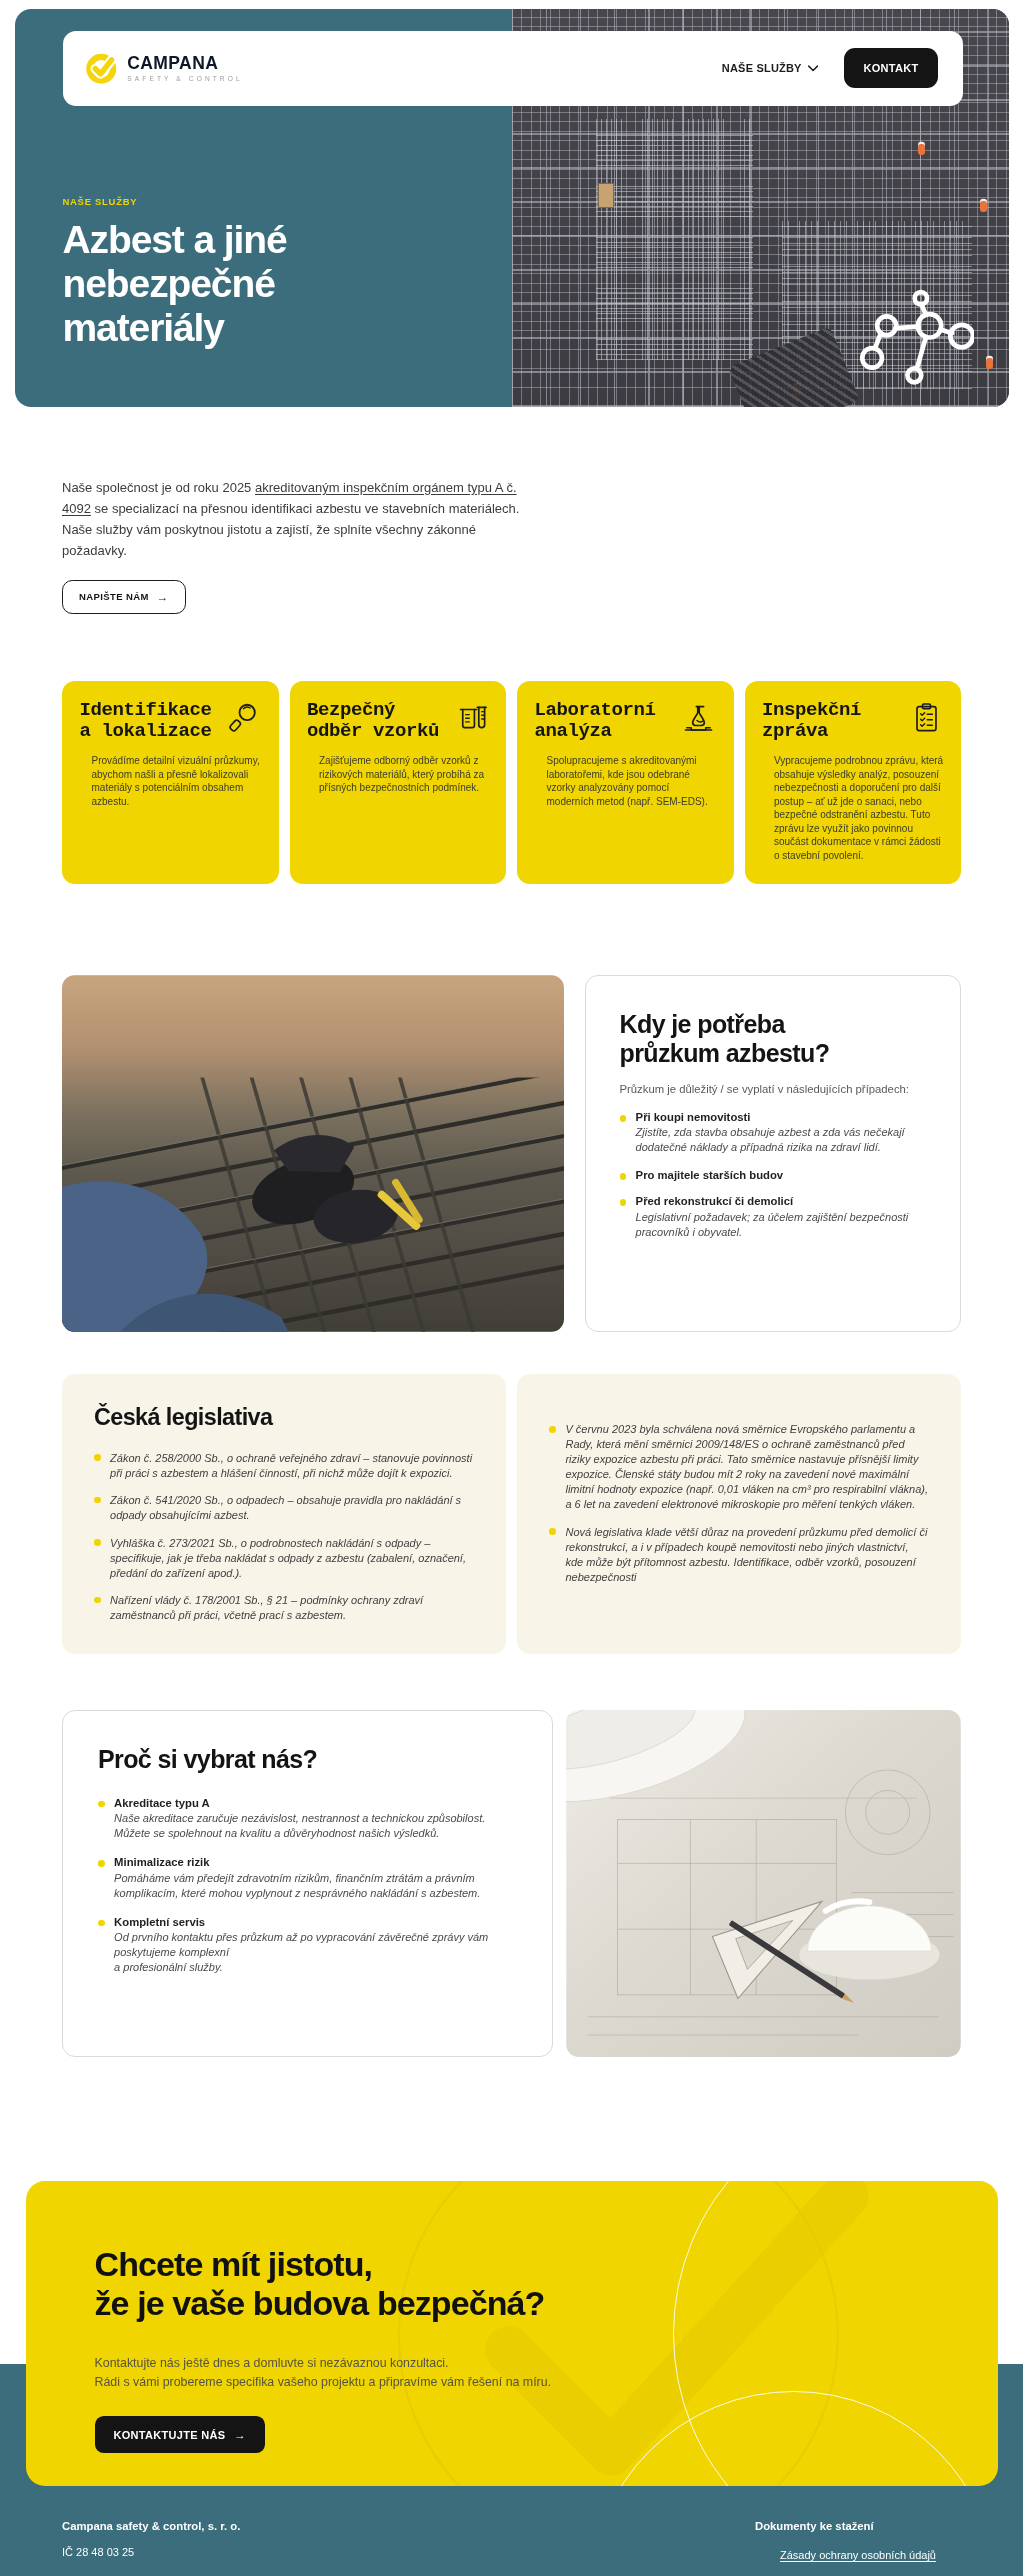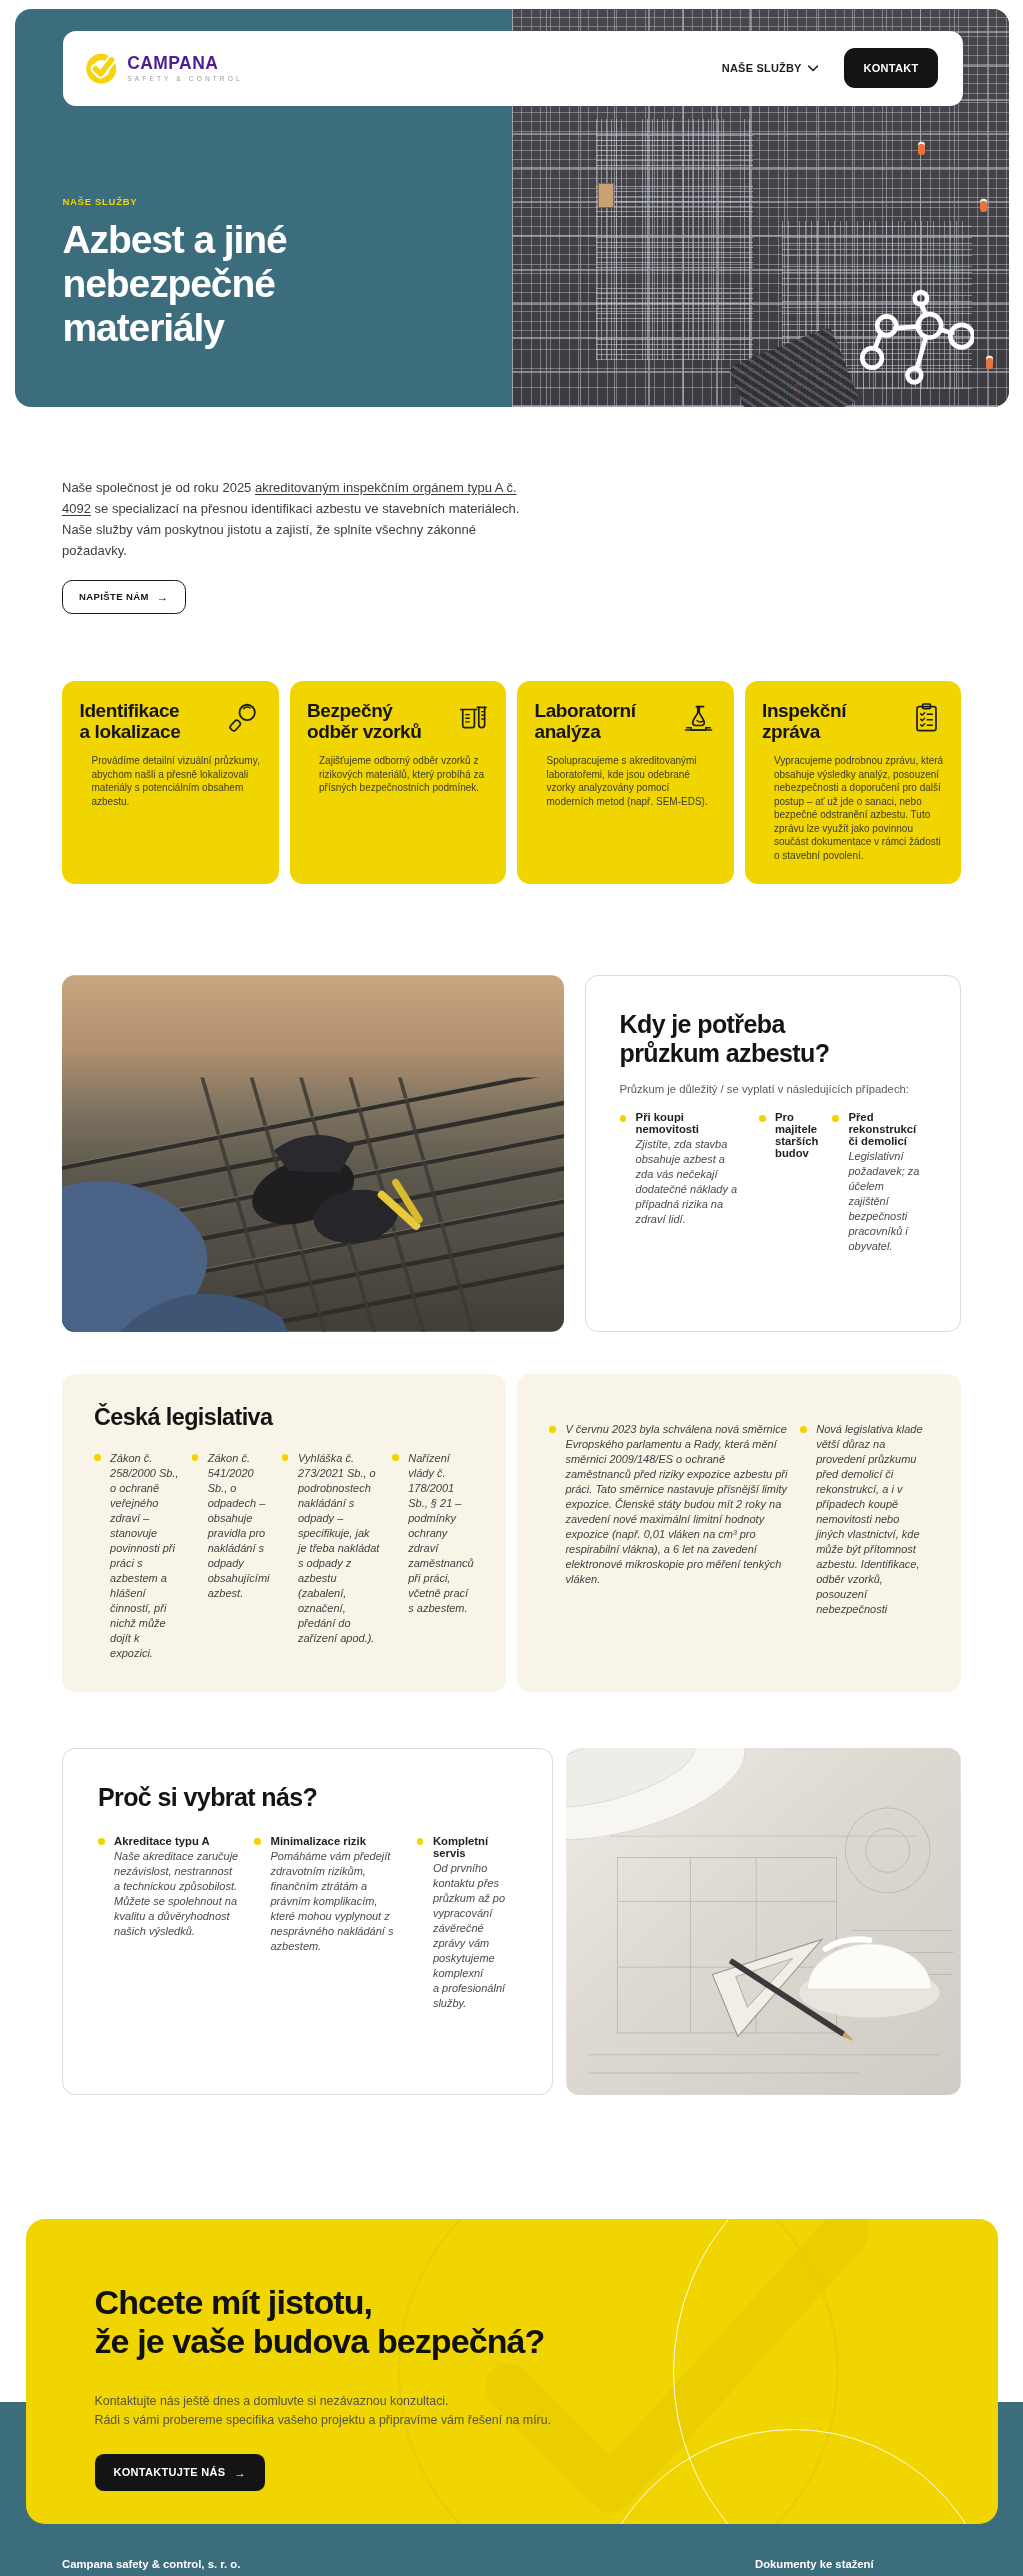--- a/index.html
+++ b/index.html
@@ -32,21 +32,21 @@
   .plank { position:absolute; width:16px; height:25px; background:#C9A271; border:1.5px solid #7c6a4a; }
   .bundle { position:absolute; width:110px; height:80px; left:227px; bottom:-17.5px;
     background:repeating-linear-gradient(55deg,#2e2e33 0 4.4px,#55555c 4.4px 7.3px);
     transform:rotate(-22deg); border-radius:7.3px; opacity:.92; }
   .molecule { position:absolute; right:35px; bottom:19px; }
 
   .header-bar { position:absolute; top:22px; left:48px; right:46px; height:75px;
     background:#fff; border-radius:13px; display:flex; align-items:center;
     justify-content:space-between; padding:0 25px 0 22px; z-index:6; }
   .brand { display:flex; align-items:center; gap:8.8px; cursor:pointer; }
-  .brand-text .brand-name { font-size:17.5px; font-weight:bold; letter-spacing:0.4px; color:#4c1d95; line-height:17.5px; }
+  .brand-text .brand-name { font-size:17.5px; font-weight:bold; letter-spacing:0.4px; color:#0f172a; line-height:17.5px; }
   .brand-text .brand-tagline { font-size:6.6px; letter-spacing:3.1px; color:#9a9a9a; margin-top:2.9px; }
   .nav-right { display:flex; align-items:center; gap:26px; }
   .nav-link { display:flex; align-items:center; gap:6.6px; font-size:11px; font-weight:bold;
     color:#1d1d1d; letter-spacing:0.2px; cursor:pointer; }
   .btn-dark { background:#141414; color:#fff; font-size:11px; font-weight:bold; letter-spacing:0.3px;
     padding:14px 19px; border-radius:11px; border:none; cursor:pointer; font-family:inherit; }
 
   .hero-text { position:absolute; left:48px; top:187px; z-index:4; }
   .eyebrow { color:#F0D500; font-size:9.5px; font-weight:bold; letter-spacing:0.7px; }
   .hero-text h1 { margin-top:11.7px; color:#ffffff; font-size:39px; line-height:44px;
@@ -57,33 +57,33 @@
   .intro p { width:468px; font-size:13px; line-height:21px; color:#3C3C3C; }
   .intro a { color:#3C3C3C; text-decoration:underline; text-underline-offset:2.2px; cursor:pointer; }
   .btn-outline { display:inline-flex; align-items:center; gap:8px; margin-top:19px;
     border:1.2px solid #1c1c1c; border-radius:10.2px; background:#fff; padding:10.2px 16px;
     font-size:9.5px; font-weight:bold; letter-spacing:0.4px; color:#141414; cursor:pointer; font-family:inherit; }
   .arrow { font-size:11.7px; line-height:1; font-weight:normal; }
 
   
   .services { display:flex; gap:11px; margin-top:67px; }
   .svc { flex:1; background:#F0D500; border-radius:13px; padding:19px 17.5px 22px; min-height:189px; }
-  .svc-head { display:flex; justify-content:space-between; align-items:flex-start; }
+  .svc-head { display:flex; justify-content:space-between; align-items:flex-start;font-family:Liberation Mono, monospace; }
   .svc h3 { font-size:19px; line-height:21px; font-weight:bold; letter-spacing:-0.4px;
     color:#151515; white-space:pre-line; }
   .svc p { margin-top:12.4px; font-size:10px; line-height:13.5px; color:#3d3d2a;margin-left:12px; }
   .svc-icon { flex:none; margin-left:5.8px; }
 
   
   .survey { display:flex; gap:20.5px; margin-top:91px; }
   .photo-frame { border-radius:13px; overflow:hidden; position:relative; flex:none; }
   .survey-card { flex:1; background:#fff; border:0.7px solid #DADAD6; border-radius:13px; padding:34px 34px 29px; }
   .h2 { font-size:25px; line-height:28.5px; font-weight:bold; letter-spacing:-0.6px; color:#141414; white-space:pre-line; }
   .note { margin-top:16px; font-size:11.3px; color:#5A5A5A; }
-  ul.bullets { list-style:none; margin-top:16px; display:flex; gap:14px; }
+  ul.bullets { list-style:none; margin-top:16px; display:flex; flex-direction:column; gap:14px; }
   ul.bullets li { display:flex; gap:9.5px; }
   .dot { width:6.6px; height:6.6px; border-radius:50%; background:#F0D500; flex:none; margin-top:3.7px; }
   ul.bullets b { font-size:11.3px; color:#1f1f1f; display:block; }
   ul.bullets p { font-size:11px; line-height:15px; color:#4A4A4A; margin-top:2.2px;font-style:italic; }
 
   
   .leg-row { display:flex; gap:11.7px; margin-top:42px; }
   .leg-card { flex:1; background:#F8F4E8; border-radius:13px; padding:29px 32px 31px; }
   .leg-card .h2 { font-size:23.4px; }
   .leg-card ul.bullets { margin-top:19px; gap:12.4px; }

